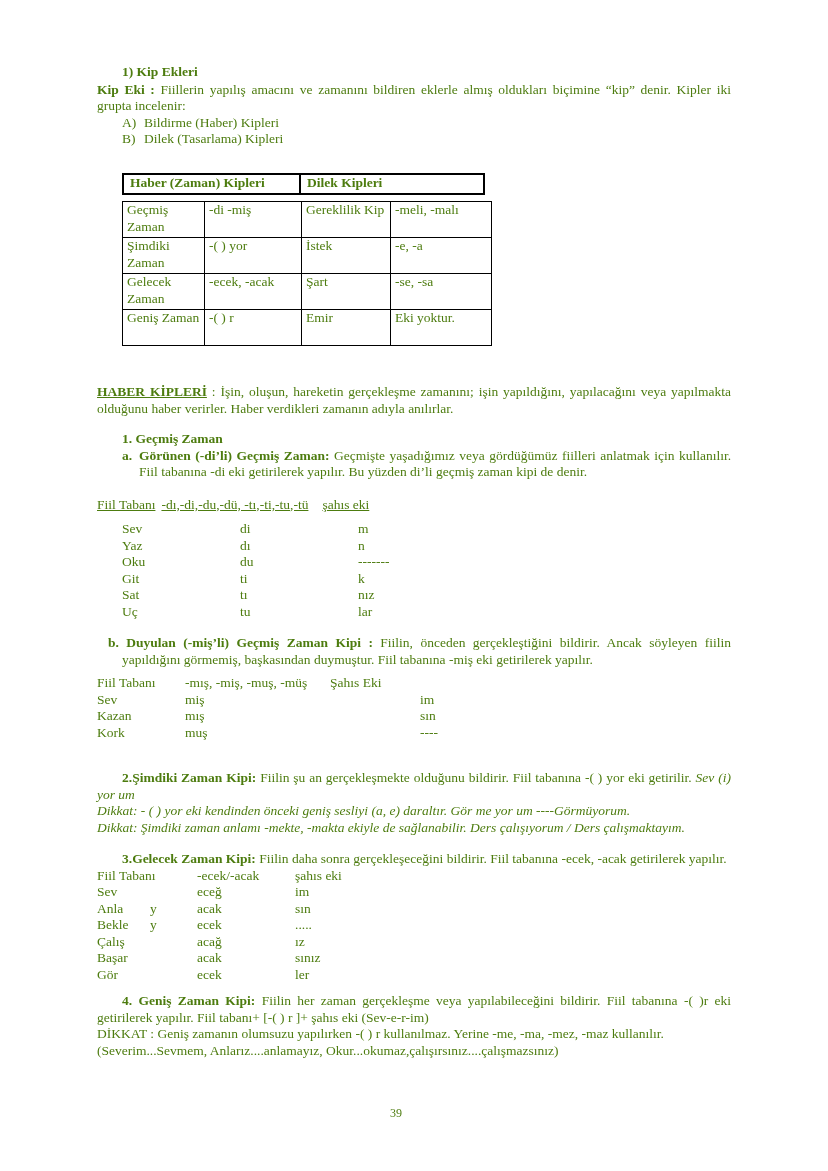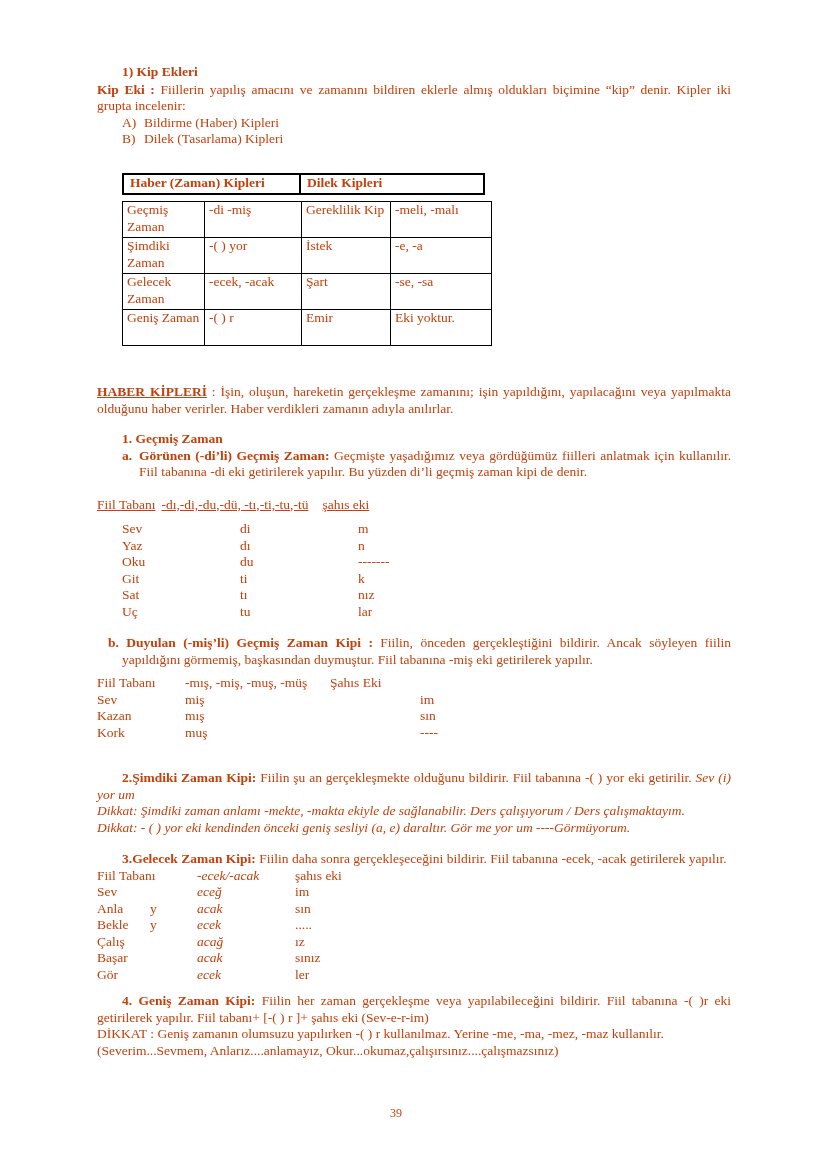--- a/index.html
+++ b/index.html
@@ -1,16 +1,16 @@
 <!DOCTYPE html>
 <html><head>
 <meta charset="utf-8">
 <style>
   html,body{margin:0;padding:0;background:#ffffff;}
-  .page{position:relative;width:792px;height:1171px;background:#fff;color:#c2410c;
+  .page{position:relative;width:792px;height:1171px;background:#fff;color:#4d7c0f;
         font-family:"Liberation Serif",serif;font-size:13.5px;line-height:16.5px;overflow:hidden;}
   .content{position:absolute;left:97px;top:64px;width:634px;}
   p{margin:0;}
   .para{text-align:justify;}
   .title{font-weight:bold;margin-left:25px;}
   .lead{margin-top:1px;}
   .list-item{margin-left:25px;}
   .marker{display:inline-block;width:22px;}
   .tableA{border-collapse:collapse;margin:25px 0 0 25px;font-weight:bold;padding-left:28px;}
   .tableA td{border:2px solid #000;padding:0 6px 2px 6px;}
@@ -34,21 +34,21 @@
   .crow span{flex:0 0 auto;}
   .conj1{margin-top:8px;}
   .conj1 .crow{margin-left:25px;}
   .indent-b{margin-left:25px;text-indent:-14px;margin-top:15px;}
   .mis{margin-top:7px;}
   .indent-p{text-indent:25px;}
   .sec2{margin-top:29px;}
   .ital{font-style:italic;}
   .sec3{margin-top:15px;}
   .sec4{margin-top:10px;}
-  .w47{width:47px;}.w53{width:53px;}.w88{width:88px;}.w98{width:98px;font-style:italic;}
+  .w47{width:47px;}.w53{width:53px;}.w88{width:88px;}.w98{width:98px;}
   .w100{width:100px;}.w118{width:118px;}.w145{width:145px;}.w235{width:235px;}
   .pageno{position:absolute;left:0;right:0;bottom:50px;text-align:center;font-size:12px;}
 </style>
 </head>
 <body>
 
 <div class="page">
   <div class="content">
 
     <p class="title">1) Kip Ekleri</p>
@@ -158,22 +158,22 @@
           <span>sın</span>
         </div>
       <div class="crow">
           <span class="w88">Kork</span>
           <span class="w235">muş</span>
           <span>----</span>
         </div>
     </div>
 
     <p class="para indent-p sec2"><b>2.Şimdiki Zaman Kipi:</b><span> Fiilin şu an gerçekleşmekte olduğunu bildirir. Fiil tabanına -( ) yor eki getirilir. </span><i>Sev (i) yor um</i></p>
+    <p class="para ital">Dikkat: - ( ) yor eki kendinden önceki geniş sesliyi (a, e) daraltır. Gör me yor um ----Görmüyorum.</p>
     <p class="para ital">Dikkat: Şimdiki zaman anlamı -mekte, -makta ekiyle de sağlanabilir. Ders çalışıyorum / Ders çalışmaktayım.</p>
-    <p class="para ital">Dikkat: - ( ) yor eki kendinden önceki geniş sesliyi (a, e) daraltır. Gör me yor um ----Görmüyorum.</p>
 
     <p class="para indent-p sec3"><b>3.Gelecek Zaman Kipi:</b><span> Fiilin daha sonra gerçekleşeceğini bildirir. Fiil tabanına -ecek, -acak getirilerek yapılır.</span></p>
 
     <div>
       <div class="crow">
           <span class="w100">Fiil Tabanı</span>
           <span class="w98">-ecek/-acak</span>
           <span>şahıs eki</span>
         </div>
       <div class="crow">

